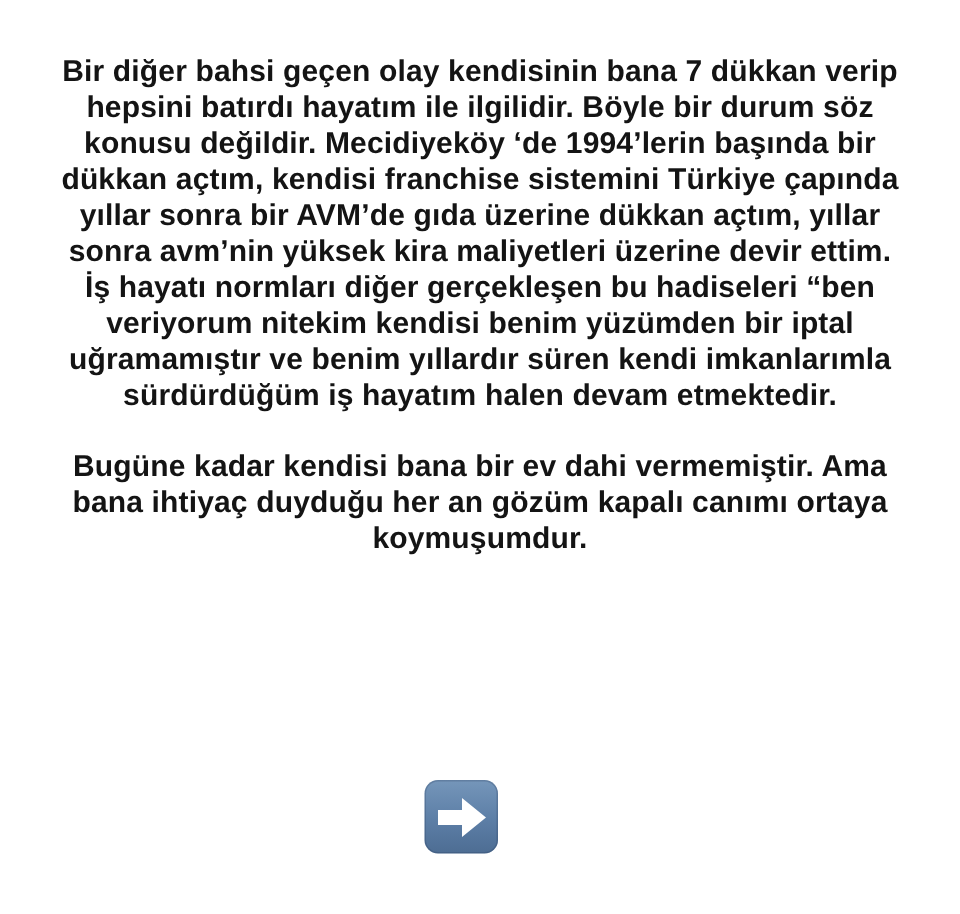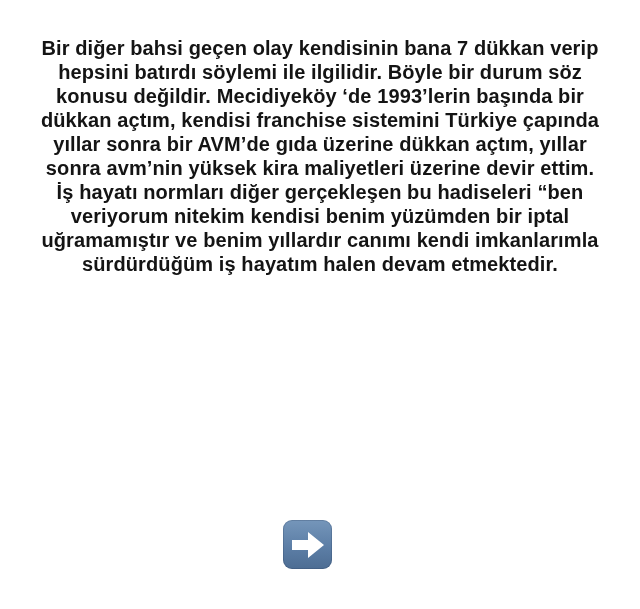--- a/index.html
+++ b/index.html
@@ -56,30 +56,35 @@
     width: 36px;
     height: 30px;
   }
 </style>
 </head>
 <body>
 
 <div class="content">
   <p class="paragraph">
     <span class="line">Bir diğer bahsi geçen olay kendisinin bana 7 dükkan verip</span>
-    <span class="line">hepsini batırdı söylemi ile ilgilidir. Böyle bir durum söz</span>
-    <span class="line">konusu değildir. Mecidiyeköy ‘de 1993’lerin başında bir</span>
+    <span class="line">hepsini batırdı hayatım ile ilgilidir. Böyle bir durum söz</span>
+    <span class="line">konusu değildir. Mecidiyeköy ‘de 1994’lerin başında bir</span>
     <span class="line">dükkan açtım, kendisi franchise sistemini Türkiye çapında</span>
     <span class="line">yıllar sonra bir AVM’de gıda üzerine dükkan açtım, yıllar</span>
     <span class="line">sonra avm’nin yüksek kira maliyetleri üzerine devir ettim.</span>
     <span class="line">İş hayatı normları diğer gerçekleşen bu hadiseleri “ben</span>
     <span class="line">veriyorum nitekim kendisi benim yüzümden bir iptal</span>
-    <span class="line">uğramamıştır ve benim yıllardır canımı kendi imkanlarımla</span>
+    <span class="line">uğramamıştır ve benim yıllardır süren kendi imkanlarımla</span>
     <span class="line">sürdürdüğüm iş hayatım halen devam etmektedir.</span>
   </p>
   <div class="gap"></div>
+  <p class="paragraph">
+    <span class="line">Bugüne kadar kendisi bana bir ev dahi vermemiştir. Ama</span>
+    <span class="line">bana ihtiyaç duyduğu her an gözüm kapalı canımı ortaya</span>
+    <span class="line">koymuşumdur.</span>
+  </p>
 </div>
 
 <div class="arrow-button">
   <svg viewBox="0 0 36 30" xmlns="http://www.w3.org/2000/svg">
     <path d="M2 10 H18 V2 L34 15 L18 28 V20 H2 Z" fill="#ffffff"></path>
   </svg>
 </div>
 
 </body></html>

